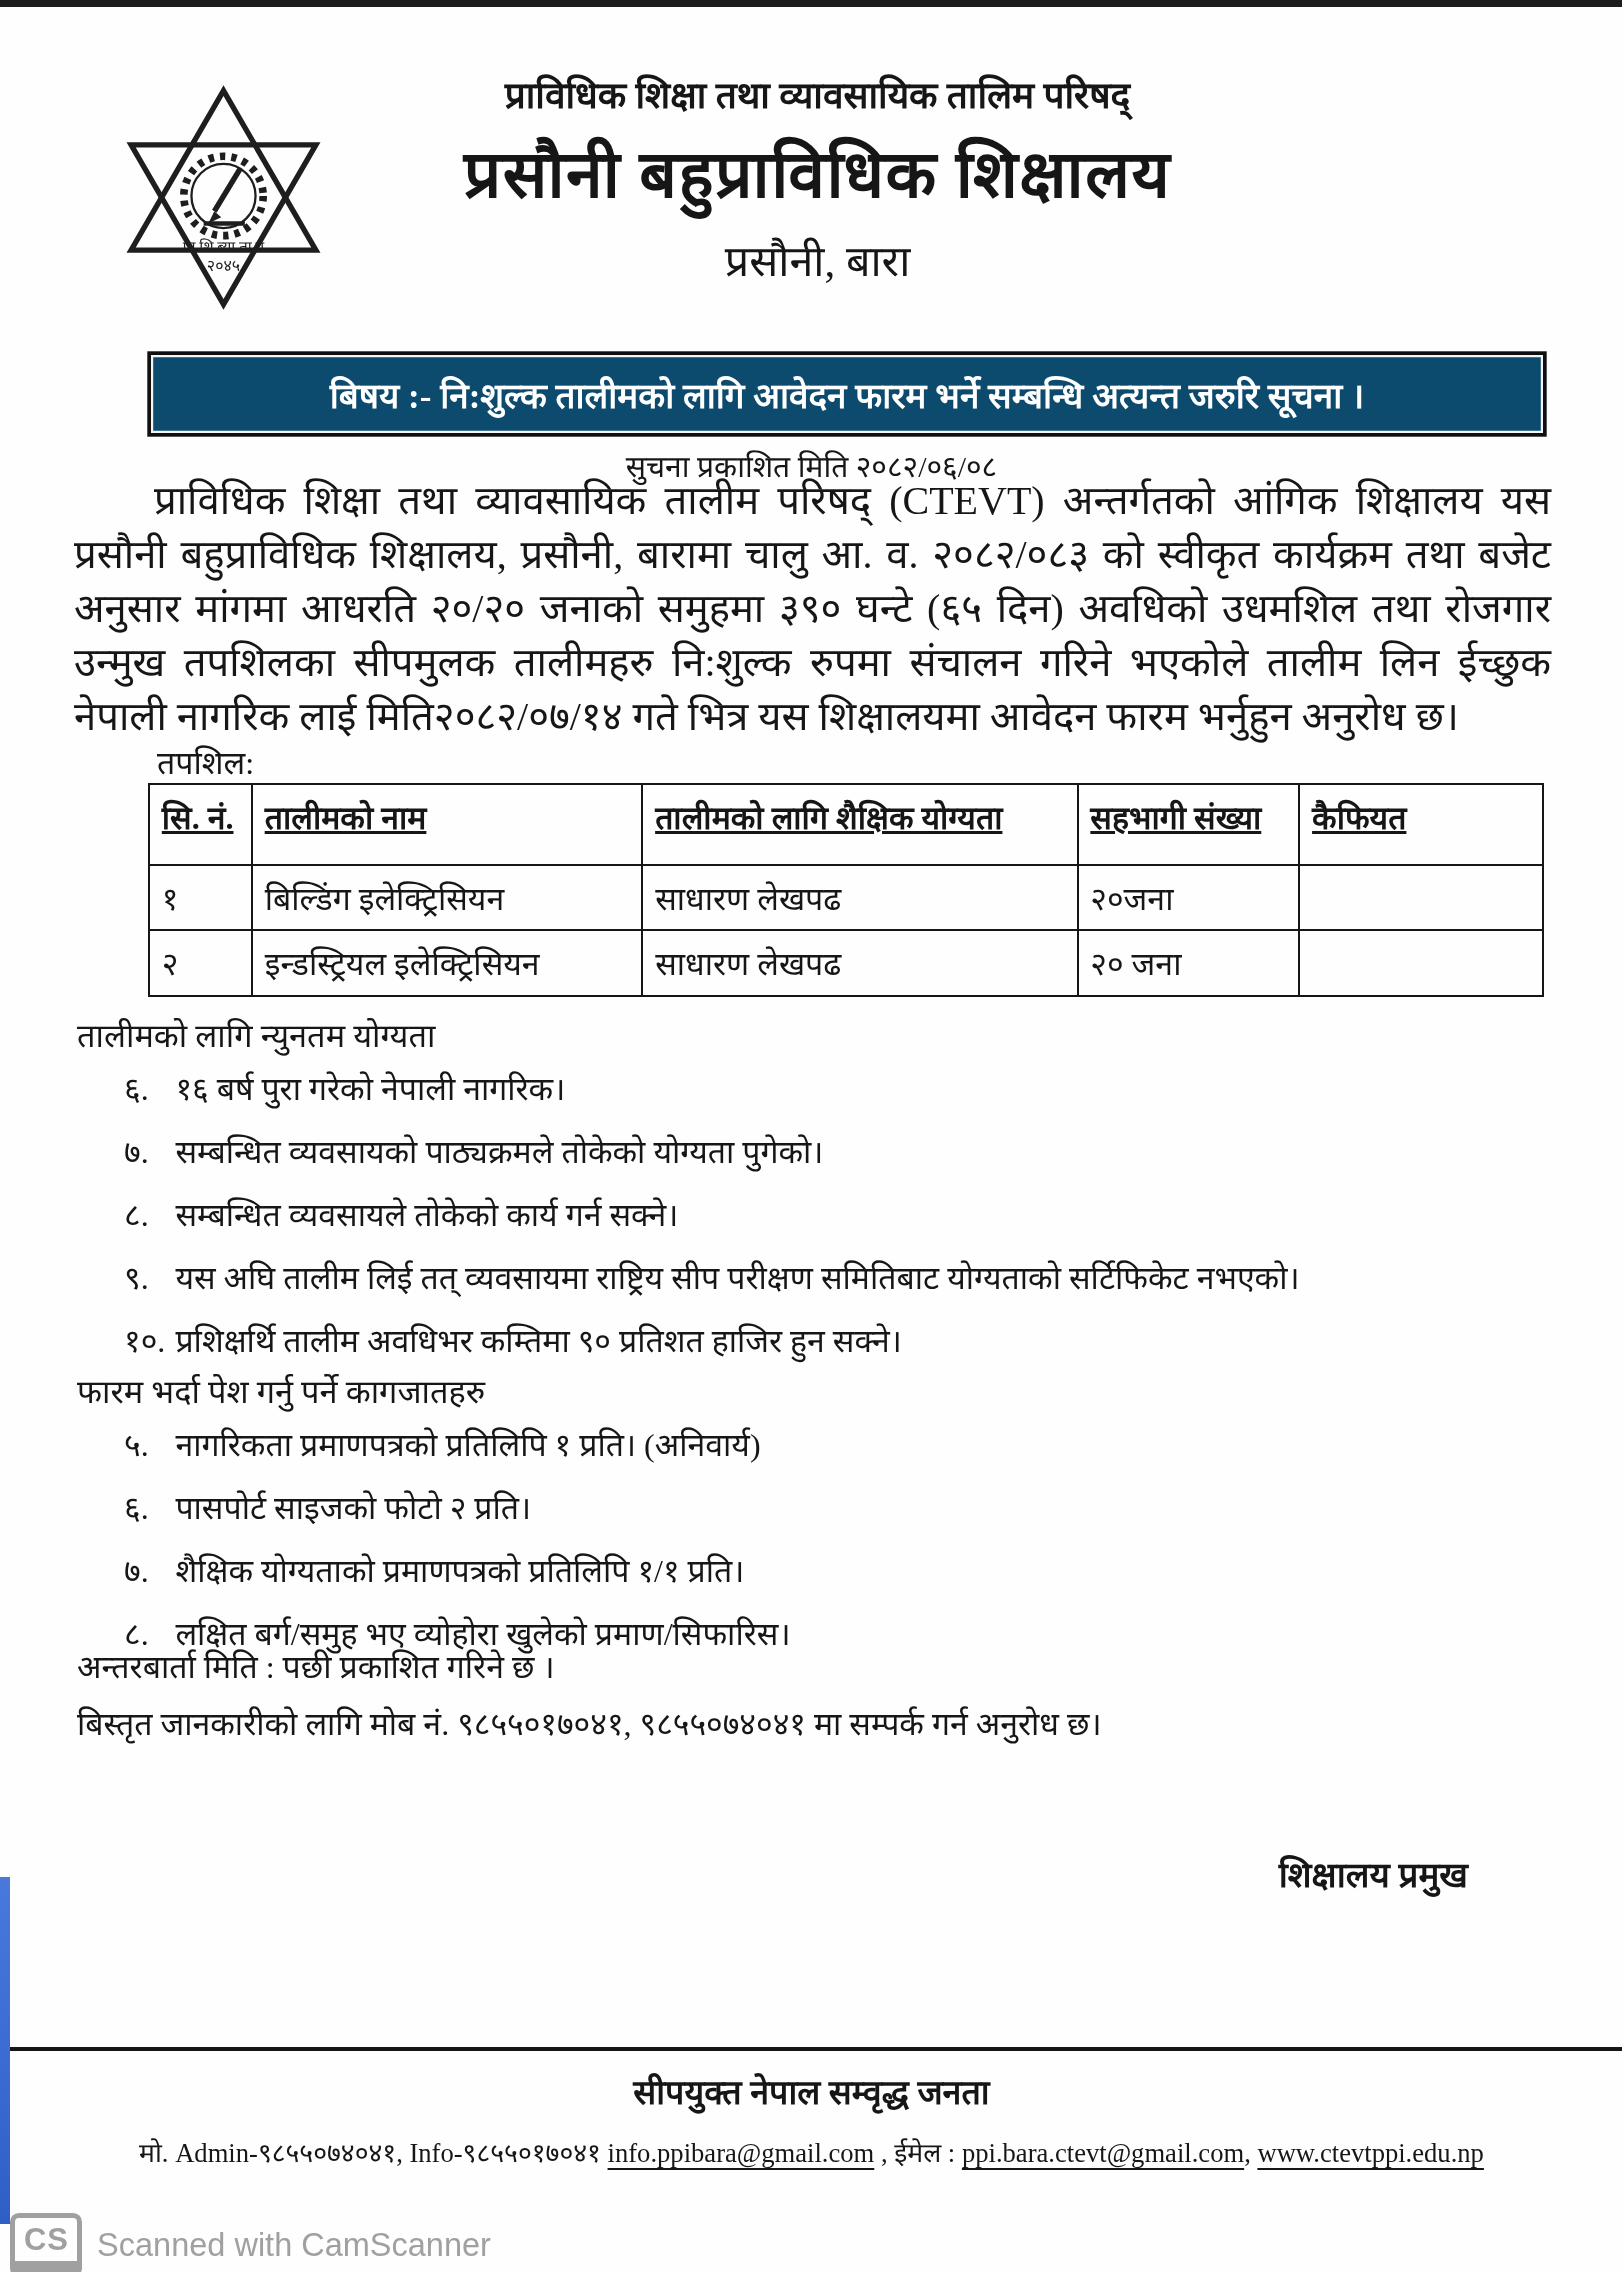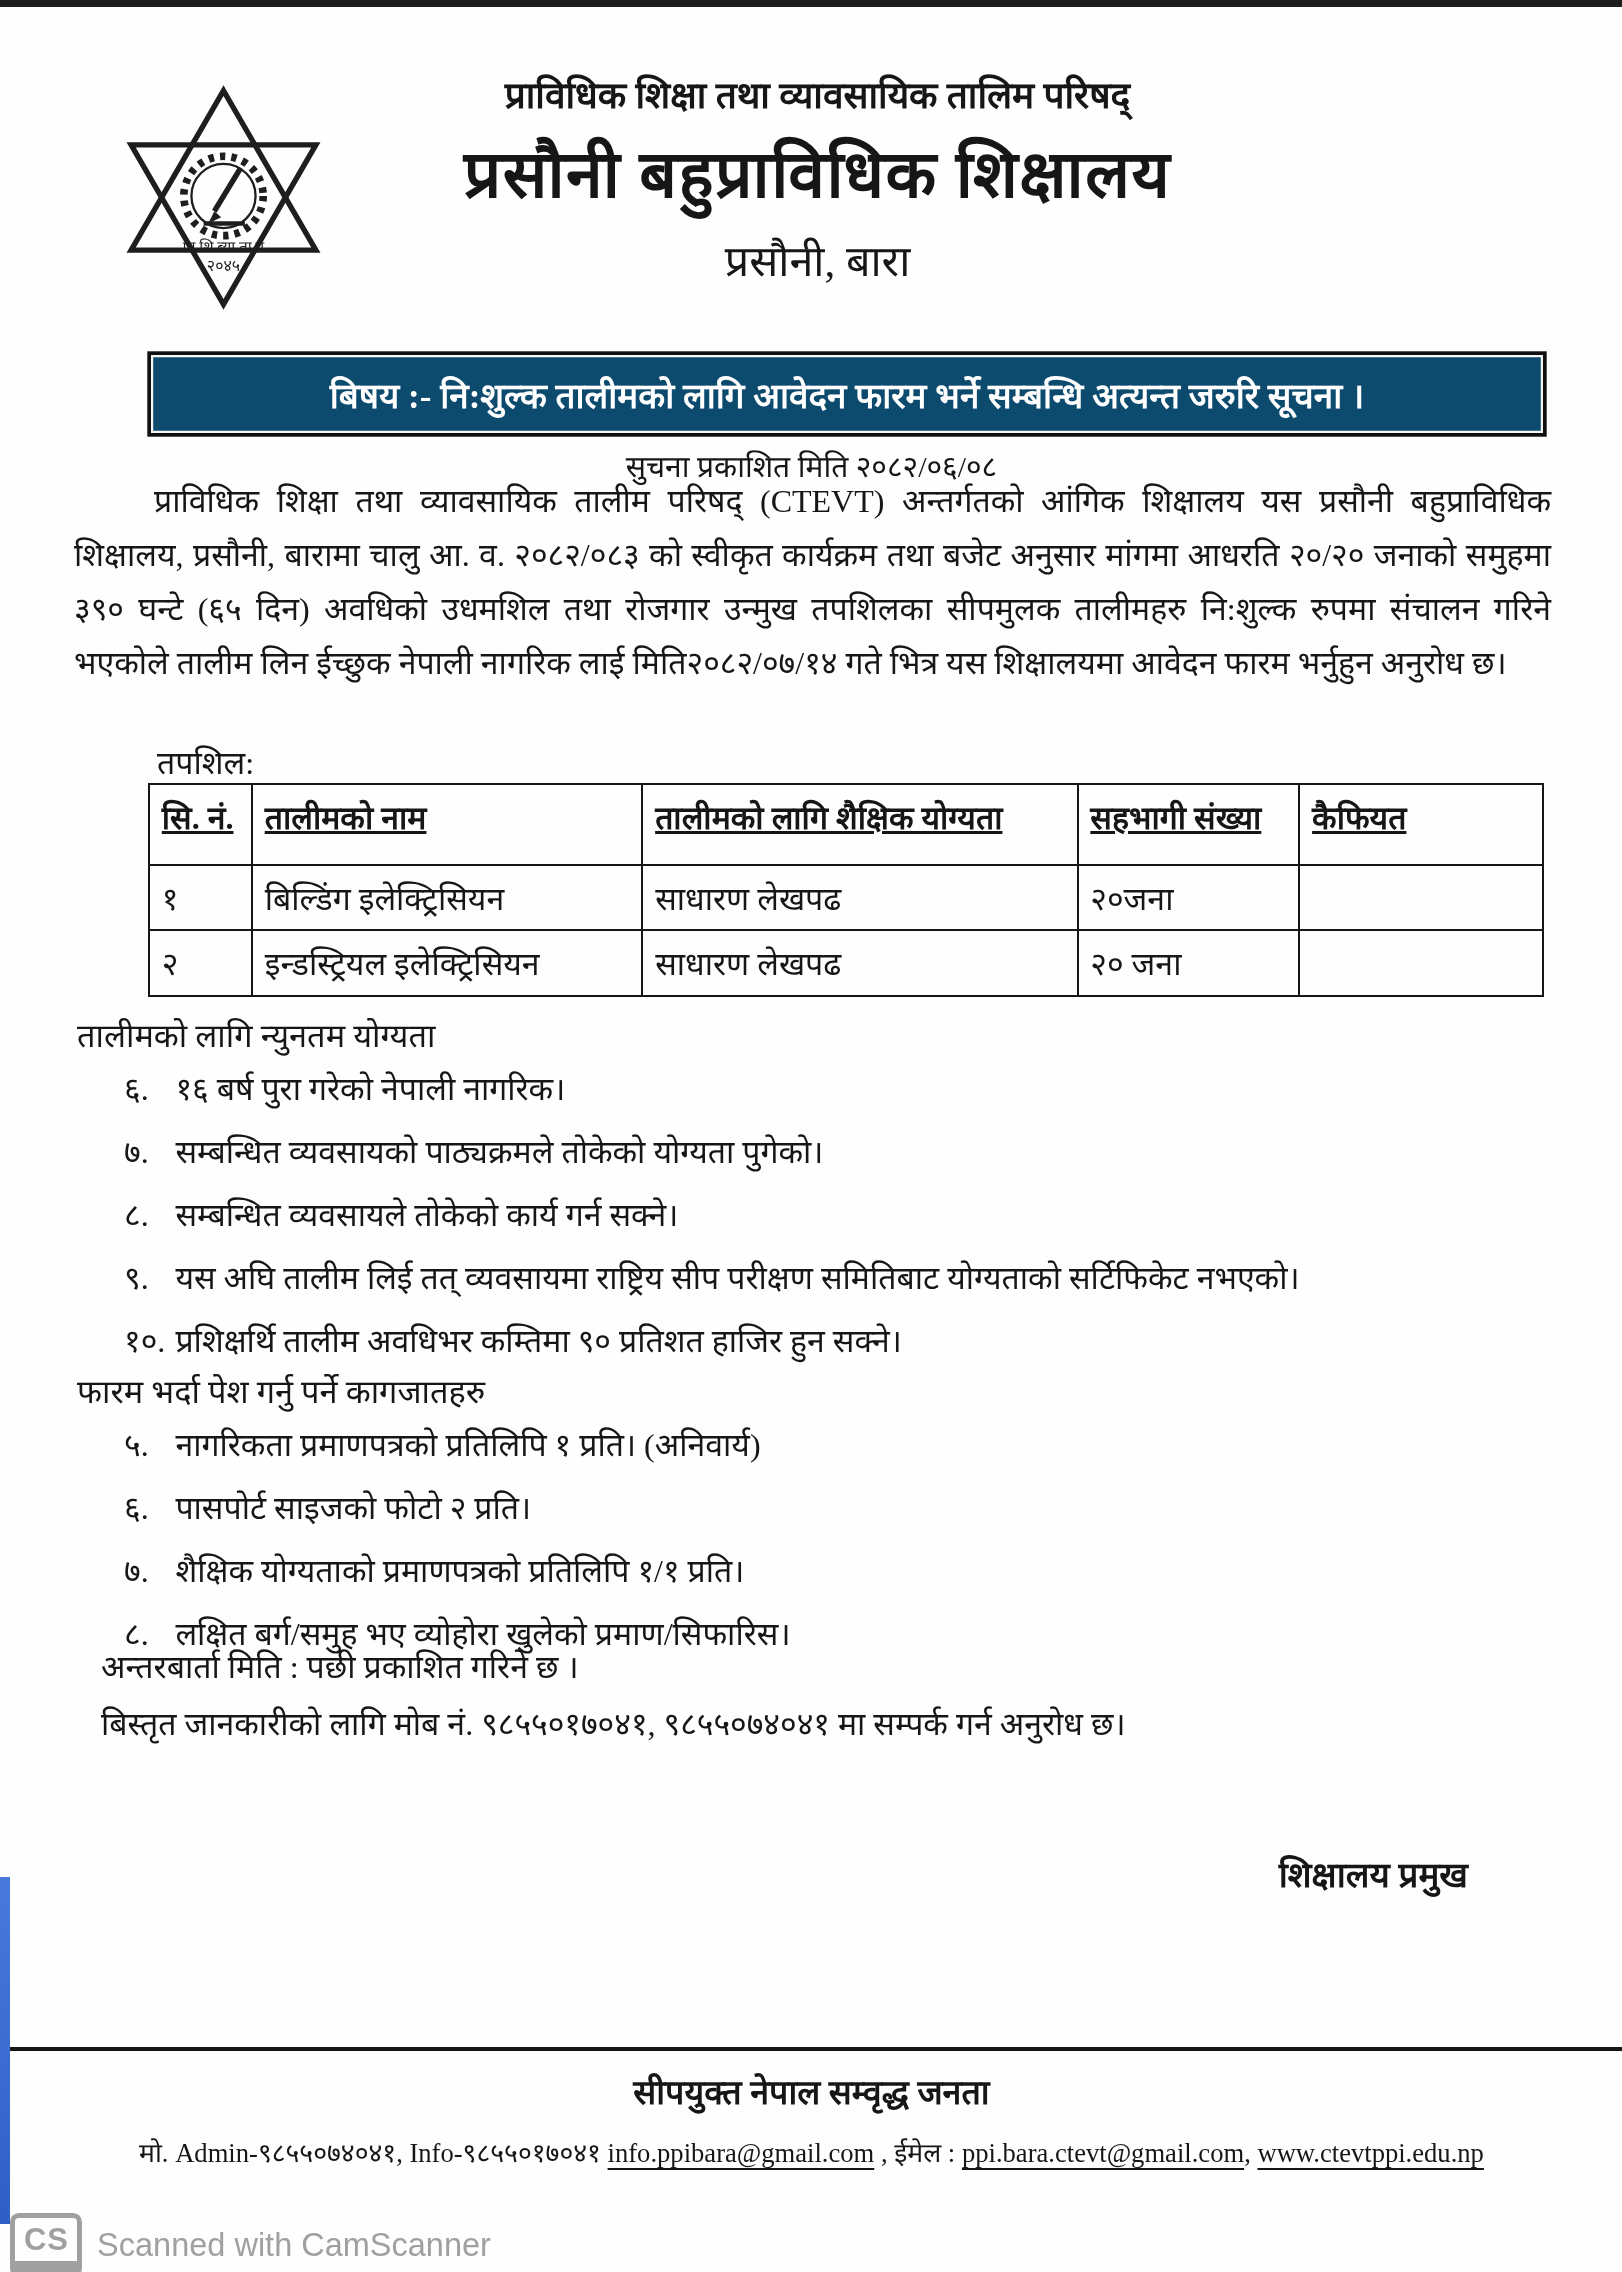--- a/index.html
+++ b/index.html
@@ -28,21 +28,21 @@
     position:absolute; top:355px; left:151px; width:1392px; height:78px;
     background:#0c4a6e; color:#ffffff;
     display:flex; align-items:center; justify-content:center;
     font-size:35px; font-weight:bold;
     box-shadow:0 0 0 2.2px #f5f5f5 inset, 0 0 0 3.7px #101010;
   }
   .pub-date { position:absolute; top:445px; left:0; right:0; text-align:center; font-size:30px; }
 
   .body-para {
     position:absolute; top:474px; left:74px; width:1477px;
-    font-size:32px; line-height:54px; text-align:justify; text-indent:80px;font-family:Liberation Serif, serif;
+    font-size:40px; line-height:54px; text-align:justify; text-indent:80px;font-family:Liberation Serif, serif;
   }
   .tapasil { position:absolute; top:740px; left:157px; font-size:32px; }
 
   
   table.notice-table {
     position:absolute; top:783px; left:148px; width:1396px;
     border-collapse:collapse; font-size:32px;
   }
   .notice-table th, .notice-table td {
     border:2.2px solid #161616; text-align:left; vertical-align:top;
@@ -56,21 +56,21 @@
   .qual-heading { top:1012px; }
   .docs-heading { top:1368px; }
   .num-list { position:absolute; left:124px; font-size:32px; }
   .qual-list { top:1071px; }
   .docs-list { top:1427px; }
   .li { display:flex; line-height:37px; margin-bottom:26px; }
   .li .num { min-width:47px; }
   .li .txt { padding-left:4.4px; }
 
   .notes { position:absolute; top:1649px; left:77px; font-size:32px; }
-  .notes .note-line { line-height:37px; margin-bottom:20px;margin-left:24px; }
+  .notes .note-line { line-height:37px; margin-bottom:20px; }
 
   .signature { position:absolute; top:1850px; right:155px; font-size:35px; font-weight:bold; }
 
   .footer-rule { position:absolute; top:2047px; left:0; width:100%; height:3.7px; background:#161616; }
   .slogan { position:absolute; top:2068px; left:0; right:0; text-align:center; font-size:34px; font-weight:bold; }
   .contact { position:absolute; top:2134px; left:0; right:0; text-align:center; font-size:26.6px; }
   .contact a { color:#161616; text-decoration:underline; text-underline-offset:5.9px; }
 
   .blue-strip { position:absolute; left:0; top:1877px; width:9.6px; height:347px;
     background:linear-gradient(180deg,#4a79dd,#2f5fc6); }

